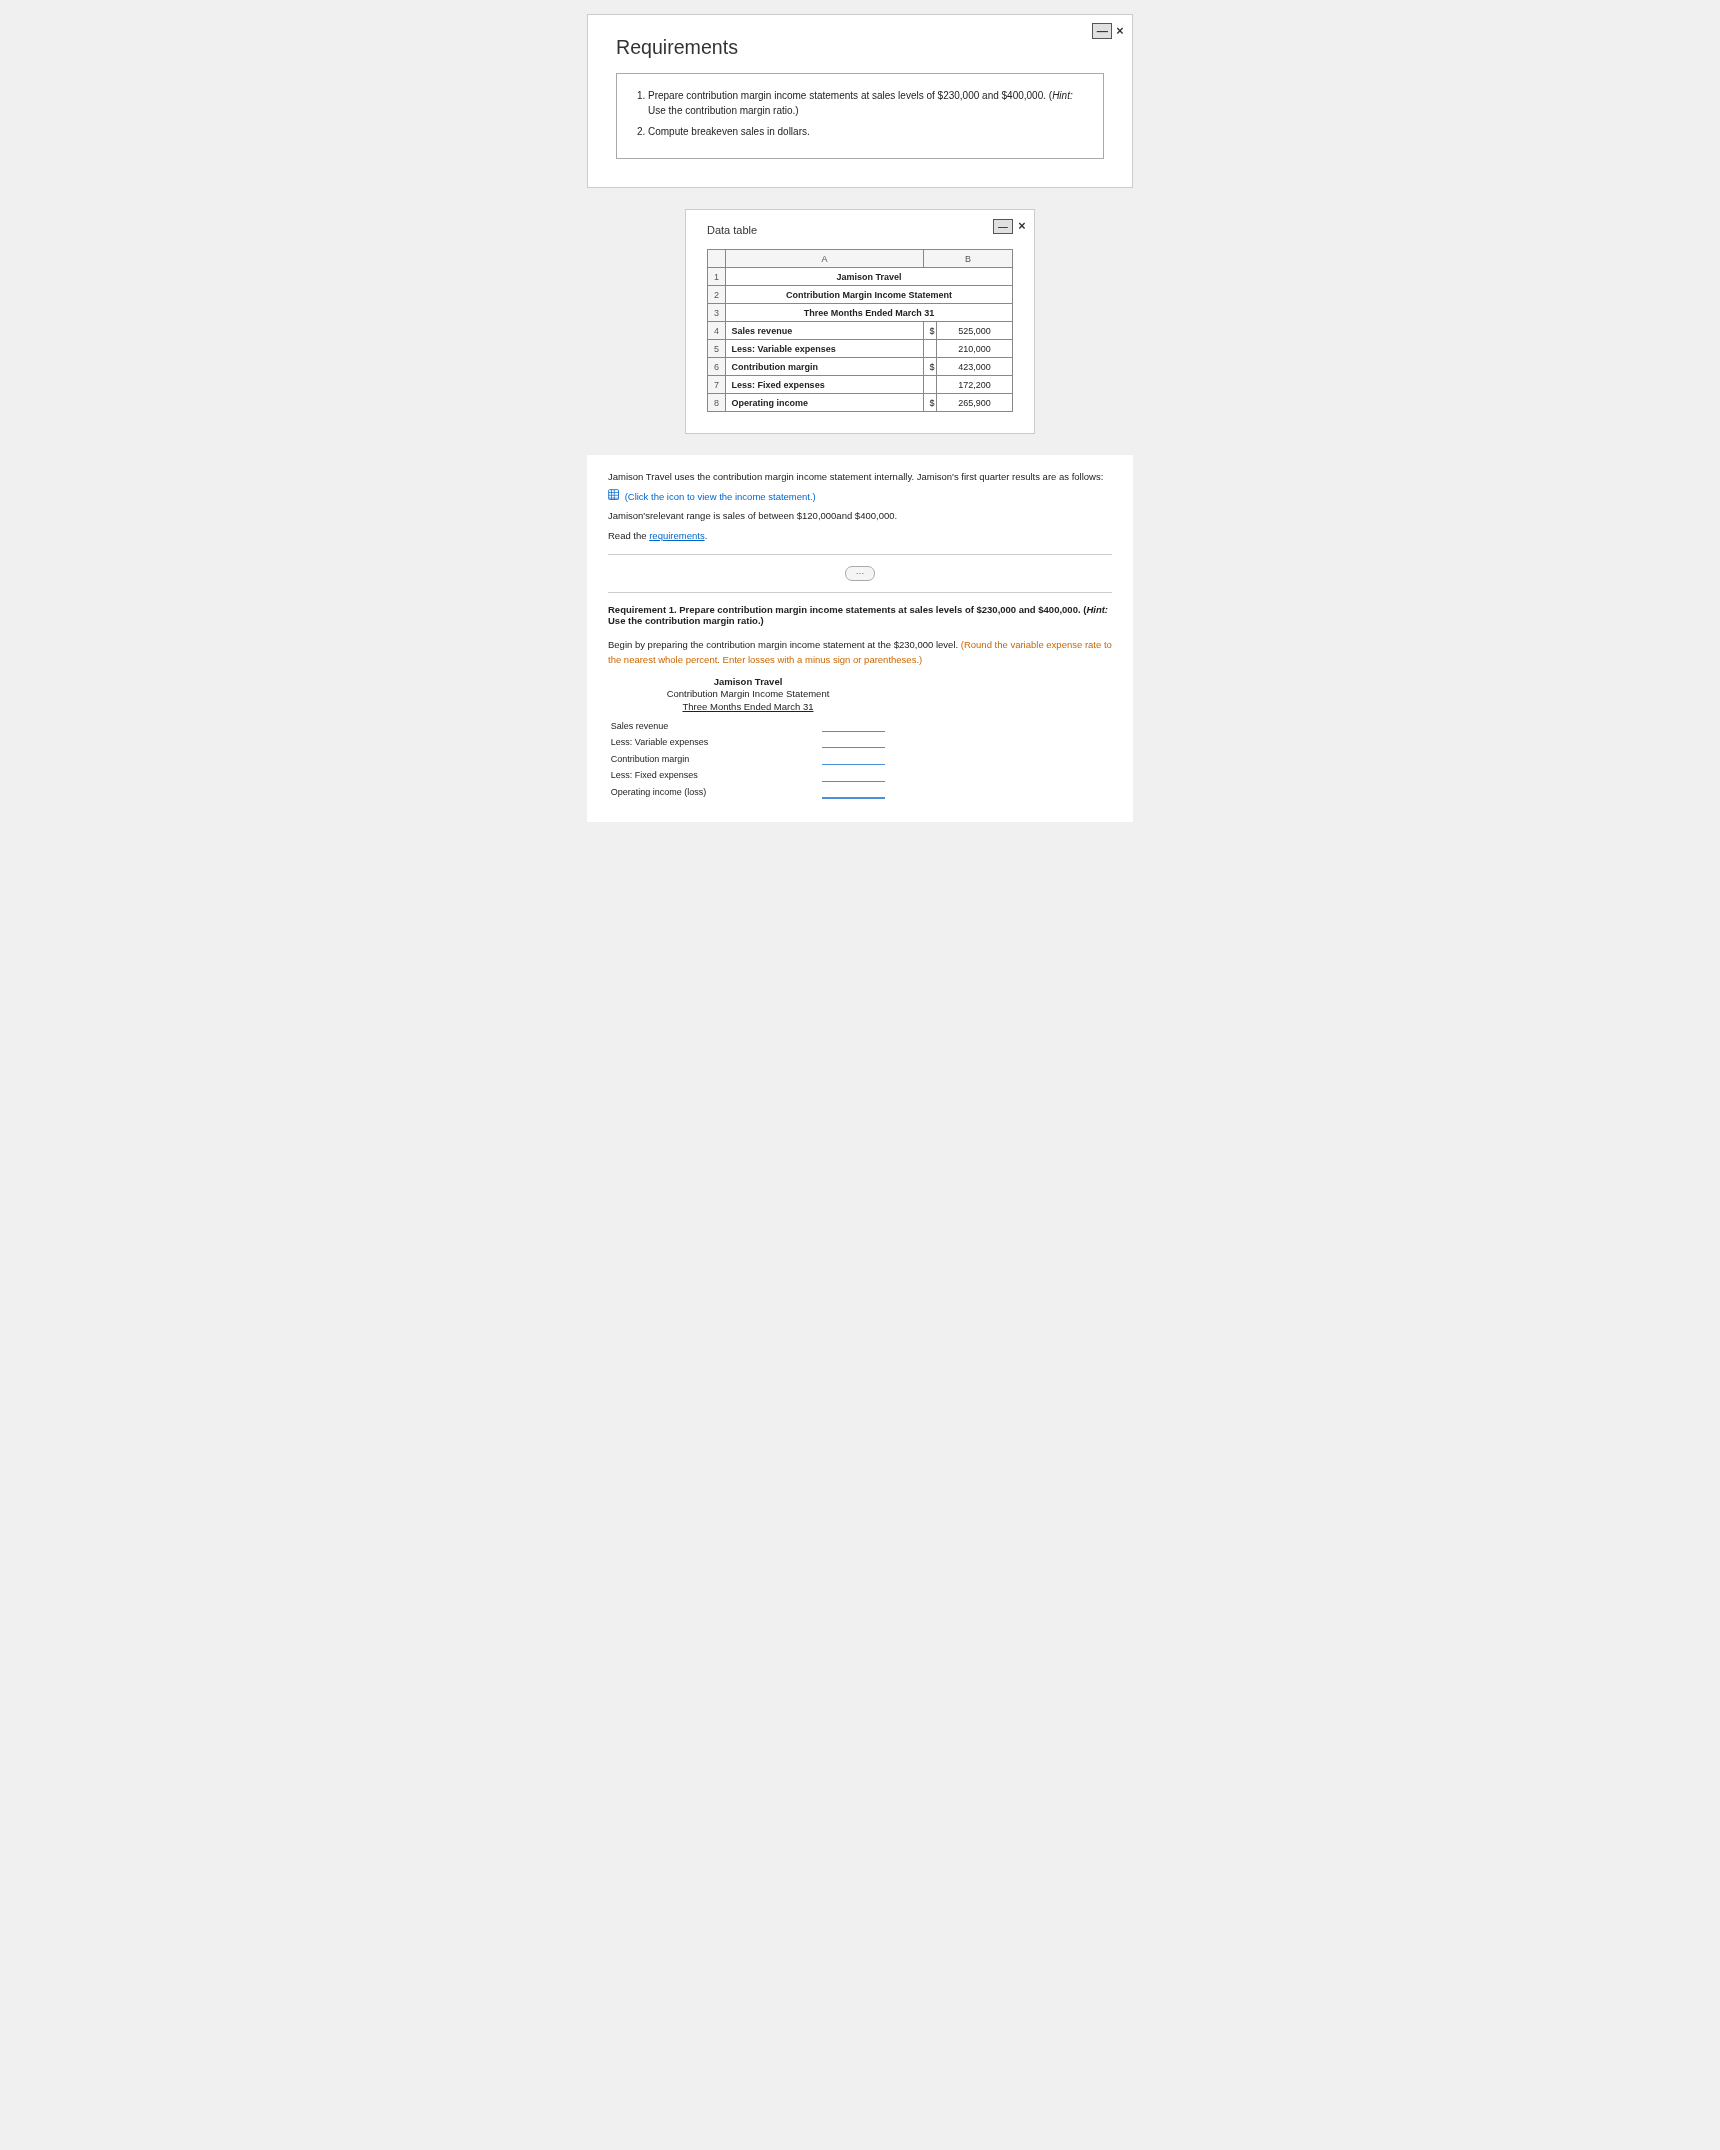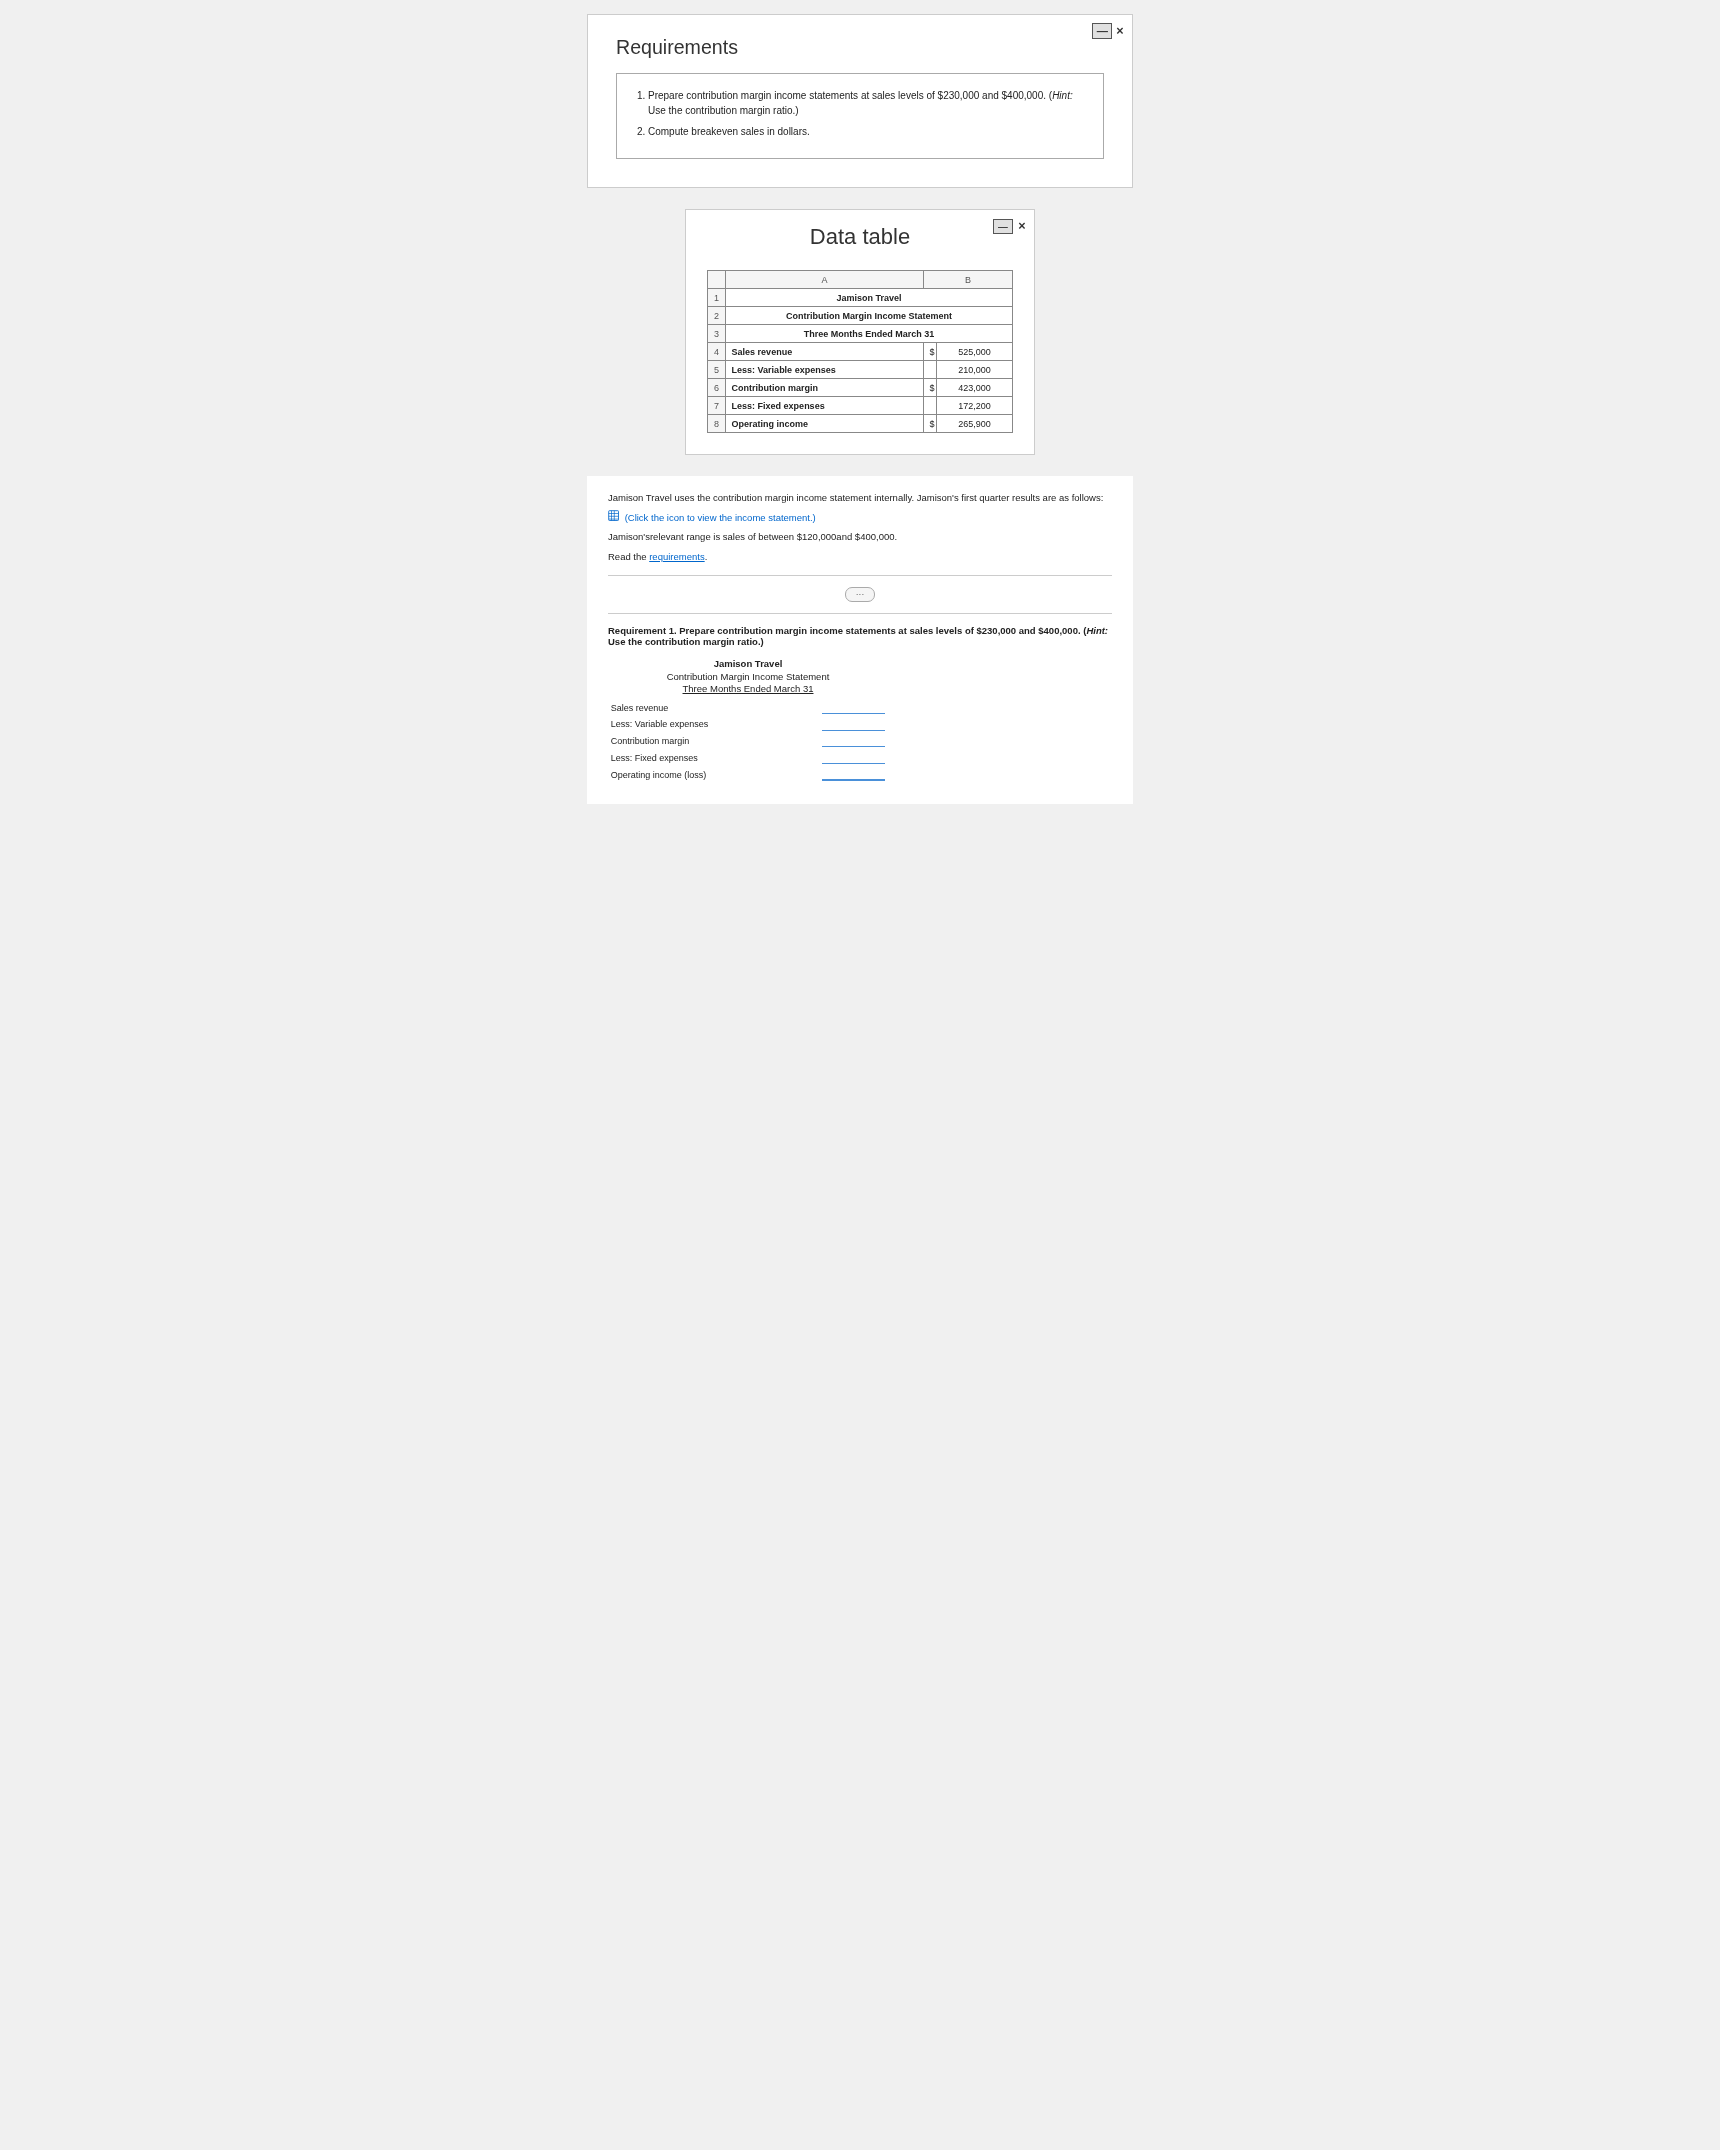--- a/index.html
+++ b/index.html
@@ -70,25 +70,24 @@
     
     .window-datatable {
       background: #fff;
       border: 0.7px solid #ccc;
       padding: 14px 21px 21px 21px;
       max-width: 350px;
       margin: 0 auto 21px auto;
       position: relative;
     }
     .data-table-title {
-      font-size: 22px;
+      font-size: 11px;
       font-weight: normal;
       color: #333;
-      margin-bottom: 20px;
-      text-align: center;
+      margin-bottom: 13px;
     }
     .data-table-controls {
       position: absolute;
       top: 8.4px;
       right: 8.4px;
       display: flex;
       gap: 5.6px;
       align-items: center;
     }
     .spreadsheet-table {
@@ -357,20 +356,23 @@
   <div class="expand-btn">
     <span class="expand-pill">···</span>
   </div>
 
   <hr class="divider">
 
   <p class="requirement-heading">
     <span>Requirement 1.</span><span> Prepare contribution margin income statements at sales levels of $230,000 and $400,000. (</span><em>Hint:</em><span> Use the contribution margin ratio.)</span>
   </p>
 
+  <p class="instruction-text">
+    <span>Begin by preparing the contribution margin income statement at the $230,000 level. </span><span class="instruction-orange">(Round the variable expense rate to the nearest whole percent. Enter losses with a minus sign or parentheses.)</span>
+  </p>
 
   <div class="form-container">
     <div class="form-title">Jamison Travel</div>
     <div class="form-subtitle">Contribution Margin Income Statement</div>
     <div class="form-date">Three Months Ended March 31</div>
     <table class="form-table">
       <tbody>
         <tr>
           <td class="form-label">Sales revenue</td>
           <td class="form-input-cell">

